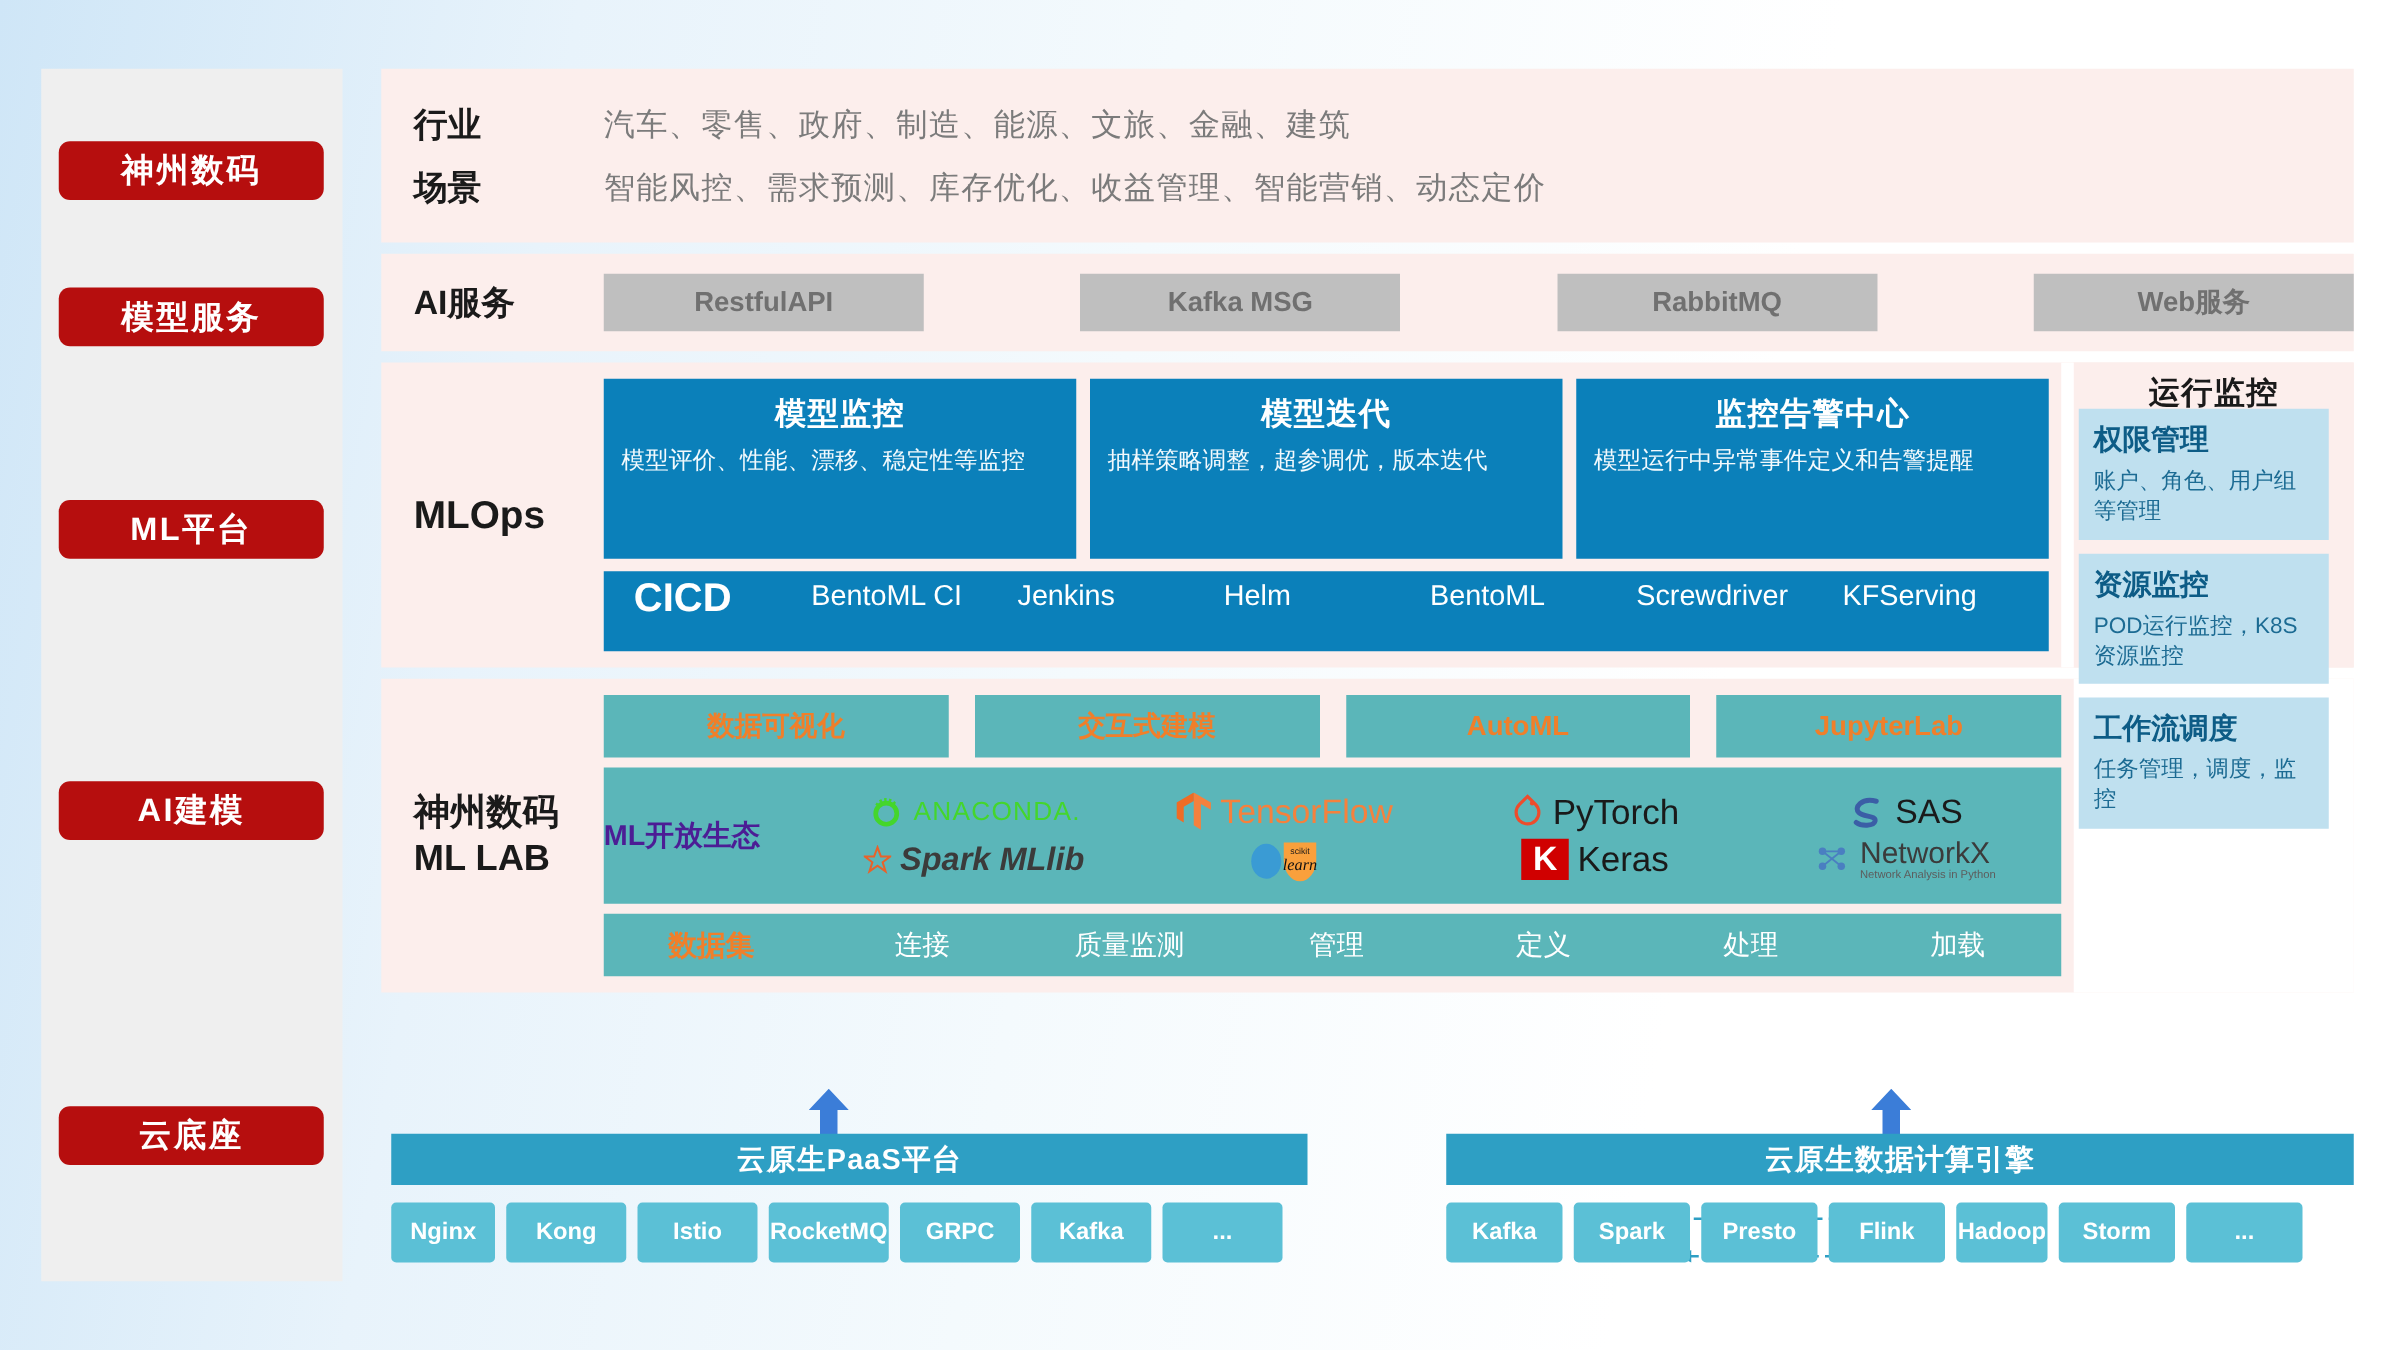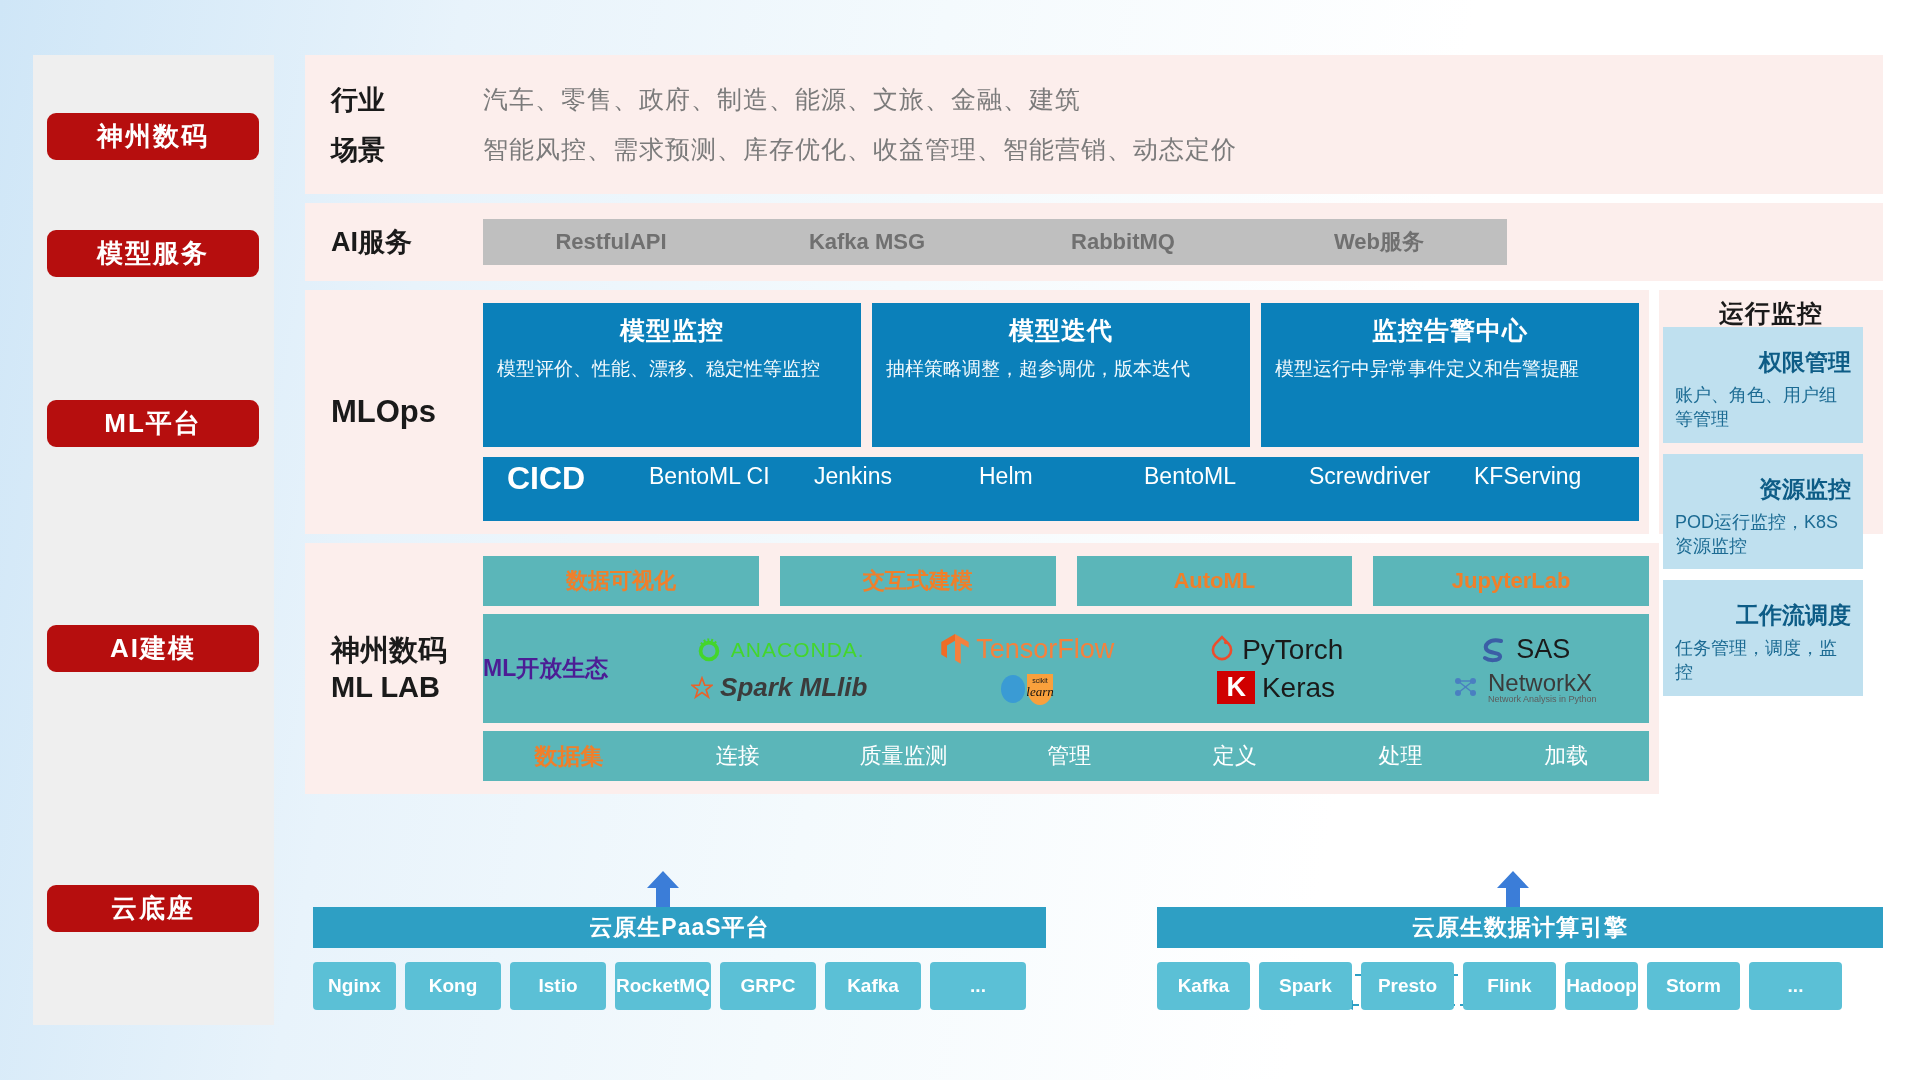--- a/index.html
+++ b/index.html
@@ -32,21 +32,21 @@
 
   
   .r1{display:flex;flex-direction:column;justify-content:center;height:139px;padding:0 0 0 26px;box-sizing:border-box;}
   .r1-line{display:flex;align-items:center;height:50px;}
   .r1-key{width:152px;font-size:27px;font-weight:bold;color:#1a1a1a;flex:none;}
   .r1-val{font-size:25px;color:#7b7b7b;letter-spacing:1px;}
 
   
   .r2{display:flex;align-items:center;height:78px;padding-left:26px;box-sizing:border-box;}
   .r2-key{width:152px;font-size:27px;font-weight:bold;color:#1a1a1a;flex:none;}
-  .r2-pills{display:flex;flex:1;gap:0;justify-content:flex-start;padding-right:22px;}
+  .r2-pills{display:flex;flex:1;gap:0;justify-content:space-between;}
   .pill{
     width:256px;height:46px;background:#bfbfbf;color:#707070;
     font-size:22px;font-weight:bold;display:flex;align-items:center;justify-content:center;
   }
 
   
   .r3{display:flex;height:244px;}
   .r3-left{flex:1;display:flex;padding:13px 0 13px 26px;box-sizing:border-box;}
   .r3-key{width:152px;display:flex;align-items:center;font-size:31px;font-weight:bold;color:#1a1a1a;flex:none;}
   .r3-body{flex:1;display:flex;flex-direction:column;padding-right:10px;}
@@ -93,21 +93,21 @@
   .ds-items{flex:1;display:flex;}
   .ds-item{flex:1;text-align:center;color:#fff;font-size:22px;}
 
   .r4-right{width:224px;flex:none;background:#fff;}
 
   
   .mon-col{position:absolute;right:20px;top:272px;width:200px;}
   .mon-card{
     background:#bfe0ef;margin-bottom:11px;padding:7px 12px 11px 12px;box-sizing:border-box;
   }
-  .mon-card h5{margin:13px 0 5px 0;font-size:23px;font-weight:bold;color:#0d5c86;text-align:right;}
+  .mon-card h5{margin:2px 0 5px 0;font-size:23px;font-weight:bold;color:#0d5c86;text-align:left;}
   .mon-card p{margin:0;font-size:18px;line-height:1.35;color:#1c6b93;}
 
   
   .bottom{position:absolute;left:305px;top:885px;width:1578px;height:150px;}
   .cloud-bar{
     position:absolute;height:41px;background:#2e9fc4;color:#fff;
     display:flex;align-items:center;justify-content:center;font-size:23px;font-weight:bold;letter-spacing:1px;
   }
   .bar-left{left:8px;width:733px;top:22px;}
   .bar-right{left:852px;width:726px;top:22px;}

